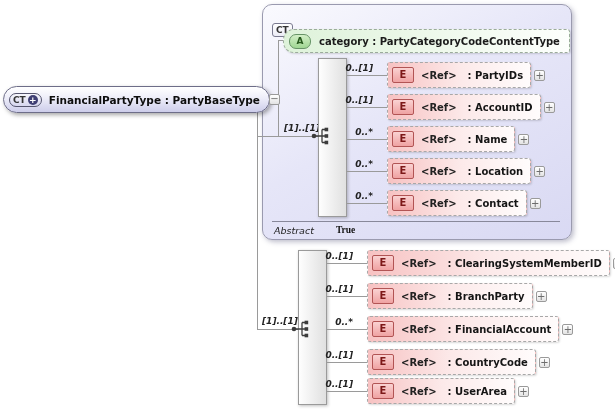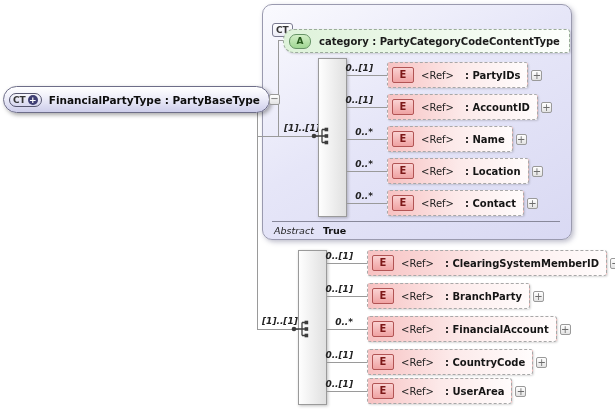--- a/index.html
+++ b/index.html
@@ -63,21 +63,21 @@
     box-shadow:1px 1px 2px rgba(0,0,0,.15);
     padding:0 7px 0 4px;
   }
   .e-badge{
     width:20px;height:14px;flex:0 0 auto;
     border:1px solid #b25454;border-radius:2px;
     background:linear-gradient(#fad2d2,#efa2a2);
     color:#7d1818;font-size:10px;font-weight:bold;
     display:flex;align-items:center;justify-content:center;margin-right:7px;line-height:12px;
   }
-  .ref{font-size:10px;font-weight:normal;color:#222;white-space:nowrap;}
+  .ref{font-size:10px;font-weight:bold;color:#222;white-space:nowrap;}
   .el-name{font-size:10px;font-weight:bold;color:#151515;white-space:nowrap;margin-left:11px;}
   .plus{
     width:11px;height:11px;margin-left:3px;flex:0 0 auto;box-sizing:border-box;
     border:1px solid #9a9a9a;border-radius:2px;background:linear-gradient(#ffffff,#e3e3e3);
     color:#6d6d6d;font-size:10px;line-height:9px;text-align:center;font-weight:normal;
   }
   
   .root-wrap{position:absolute;left:3px;top:86px;display:flex;align-items:center;z-index:3;}
   .root-box{
     display:inline-flex;align-items:center;height:27px;box-sizing:border-box;
@@ -98,21 +98,21 @@
   .root-label{margin-left:7px;font-size:10.5px;font-weight:bold;color:#0e0e0e;white-space:nowrap;}
   .collapse-box{
     width:11px;height:11px;margin-left:-1px;box-sizing:border-box;z-index:4;
     border:1px solid #9a9a9a;border-radius:2px;background:linear-gradient(#ffffff,#e3e3e3);
     color:#6d6d6d;font-size:10px;line-height:8px;text-align:center;
   }
   
   .footer-divider{position:absolute;left:272px;top:221px;width:288px;height:1px;background:#88889a;z-index:3;}
   .type-footer{position:absolute;left:274px;top:225px;z-index:3;font-size:9.5px;display:flex;}
   .abstract-key{font-style:italic;color:#222;}
-  .abstract-val{font-weight:bold;color:#111;margin-left:9px;}
+  .abstract-val{font-weight:bold;color:#111;margin-left:22px;font-family:Liberation Serif, serif;}
 </style>
 </head>
 <body>
 
 <div class="canvas">
 
   <div class="h" style="left:230px;top:99px;width:28px;"></div>
   <div class="v" style="left:257px;top:99px;height:231px;"></div>
   <div class="h" style="left:258px;top:136px;width:60px;"></div>
   <div class="h" style="left:258px;top:329px;width:40px;"></div>

